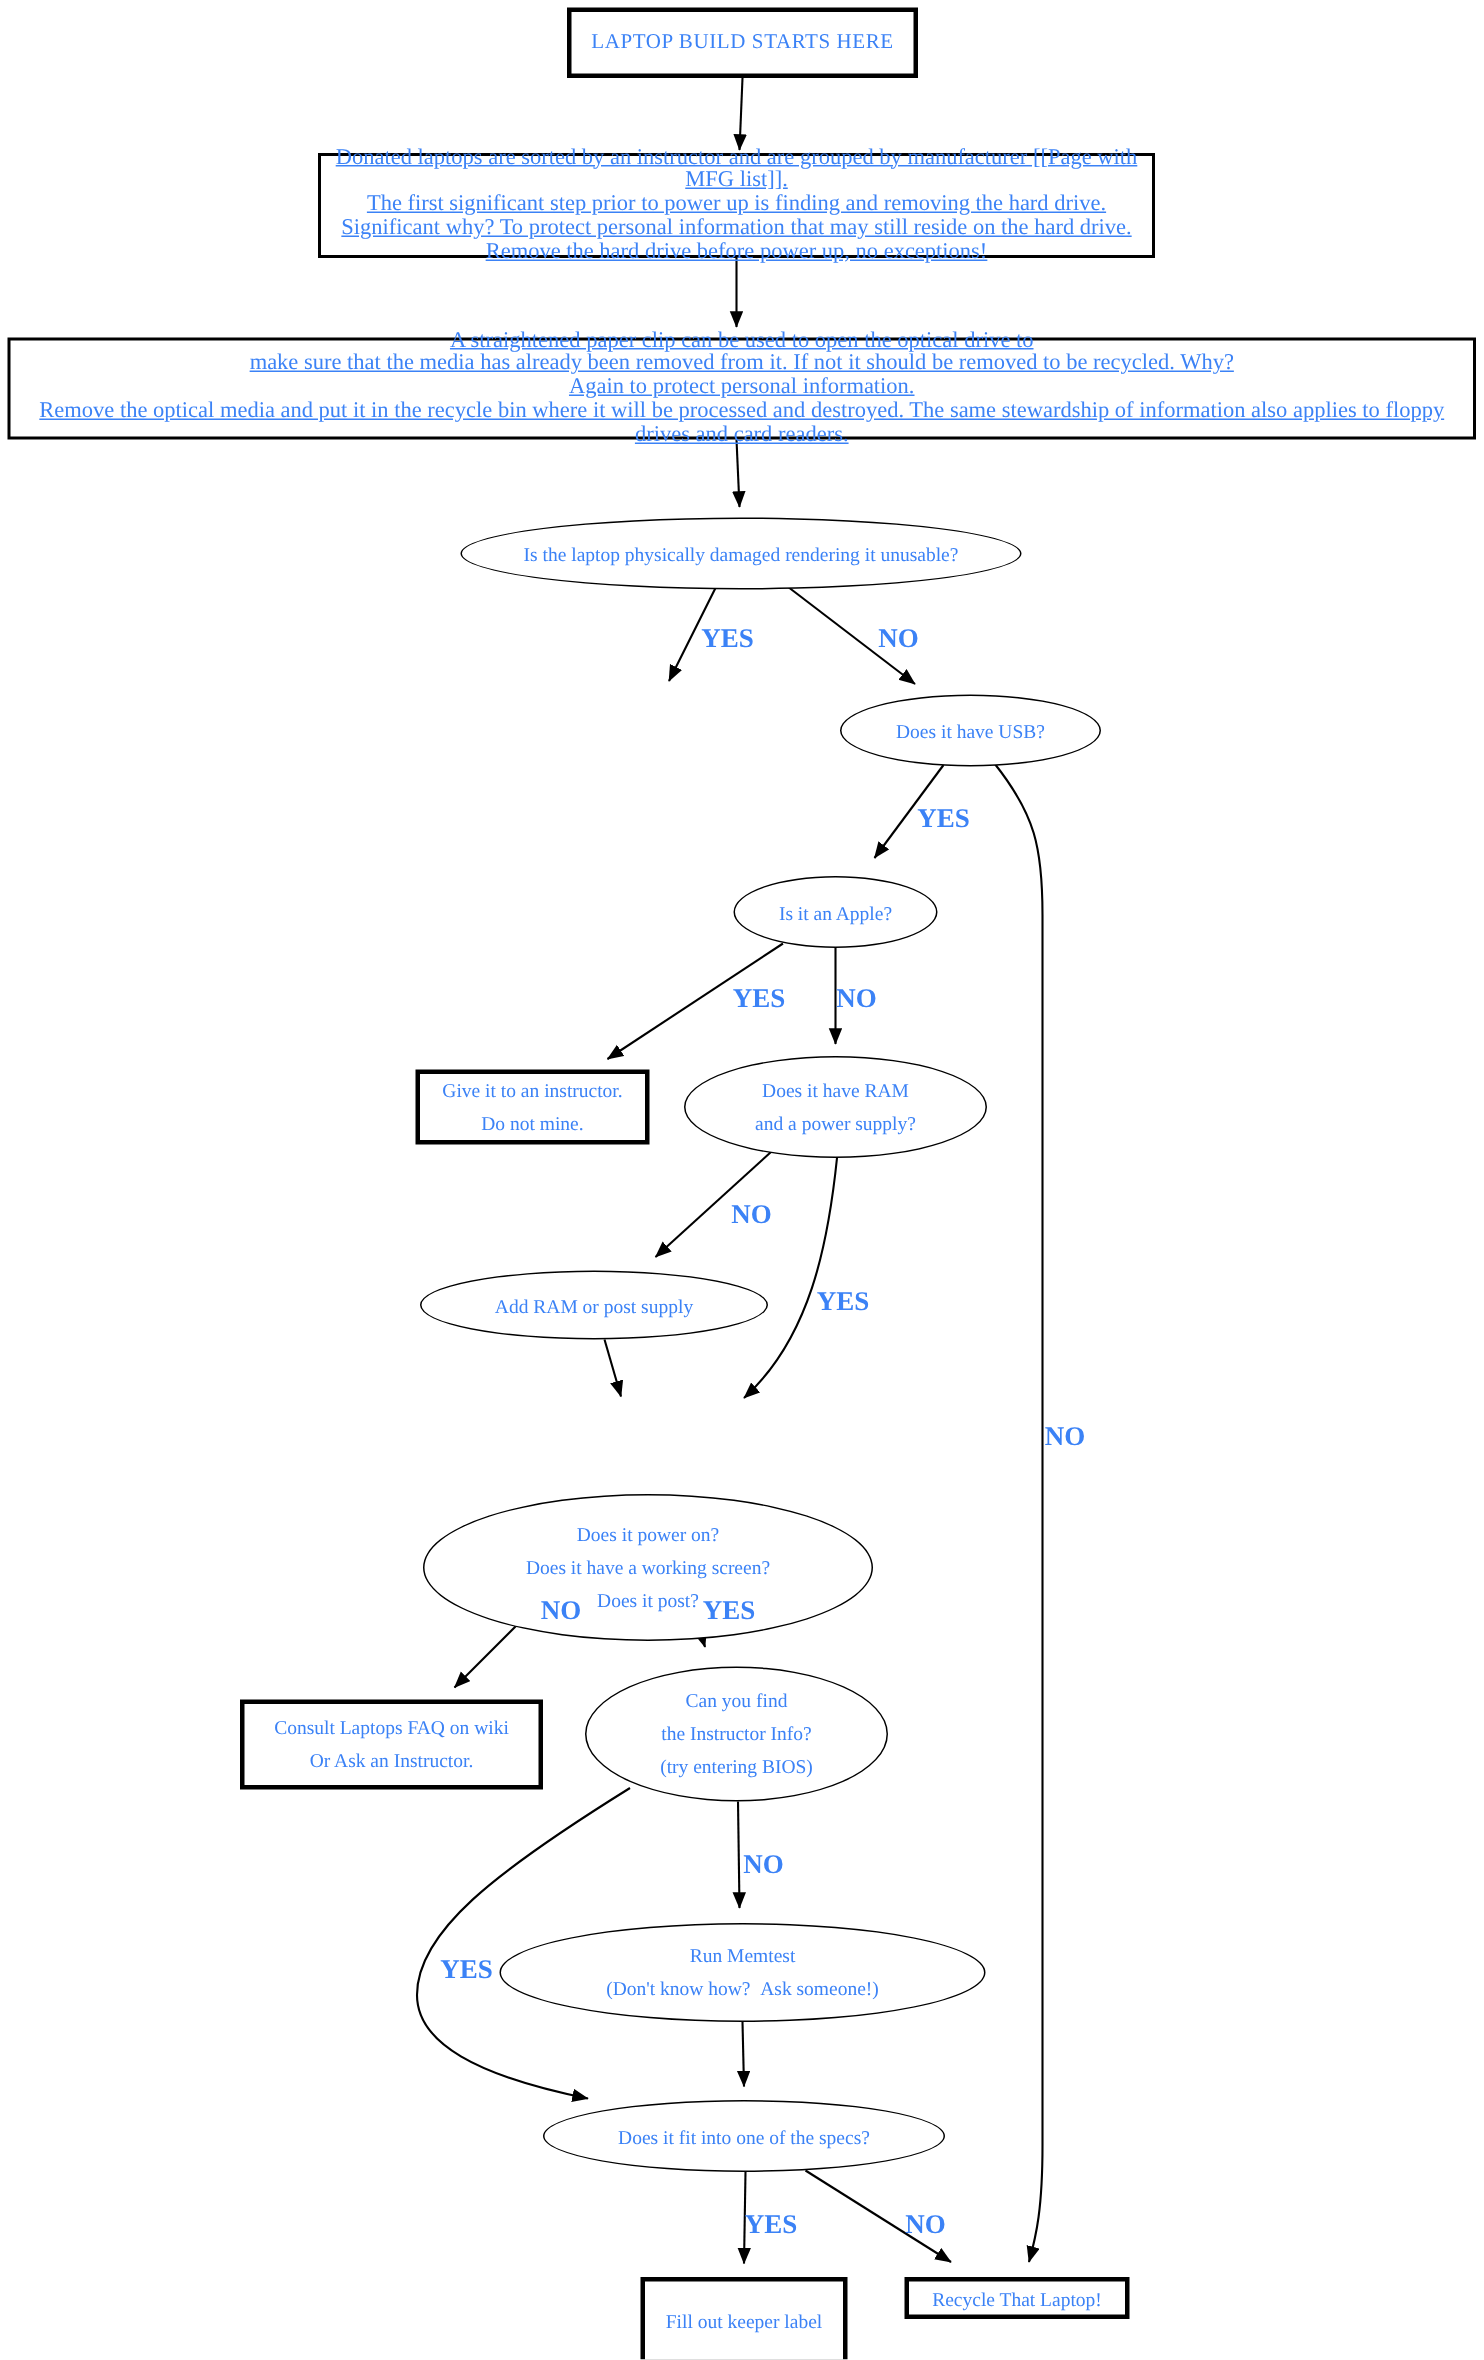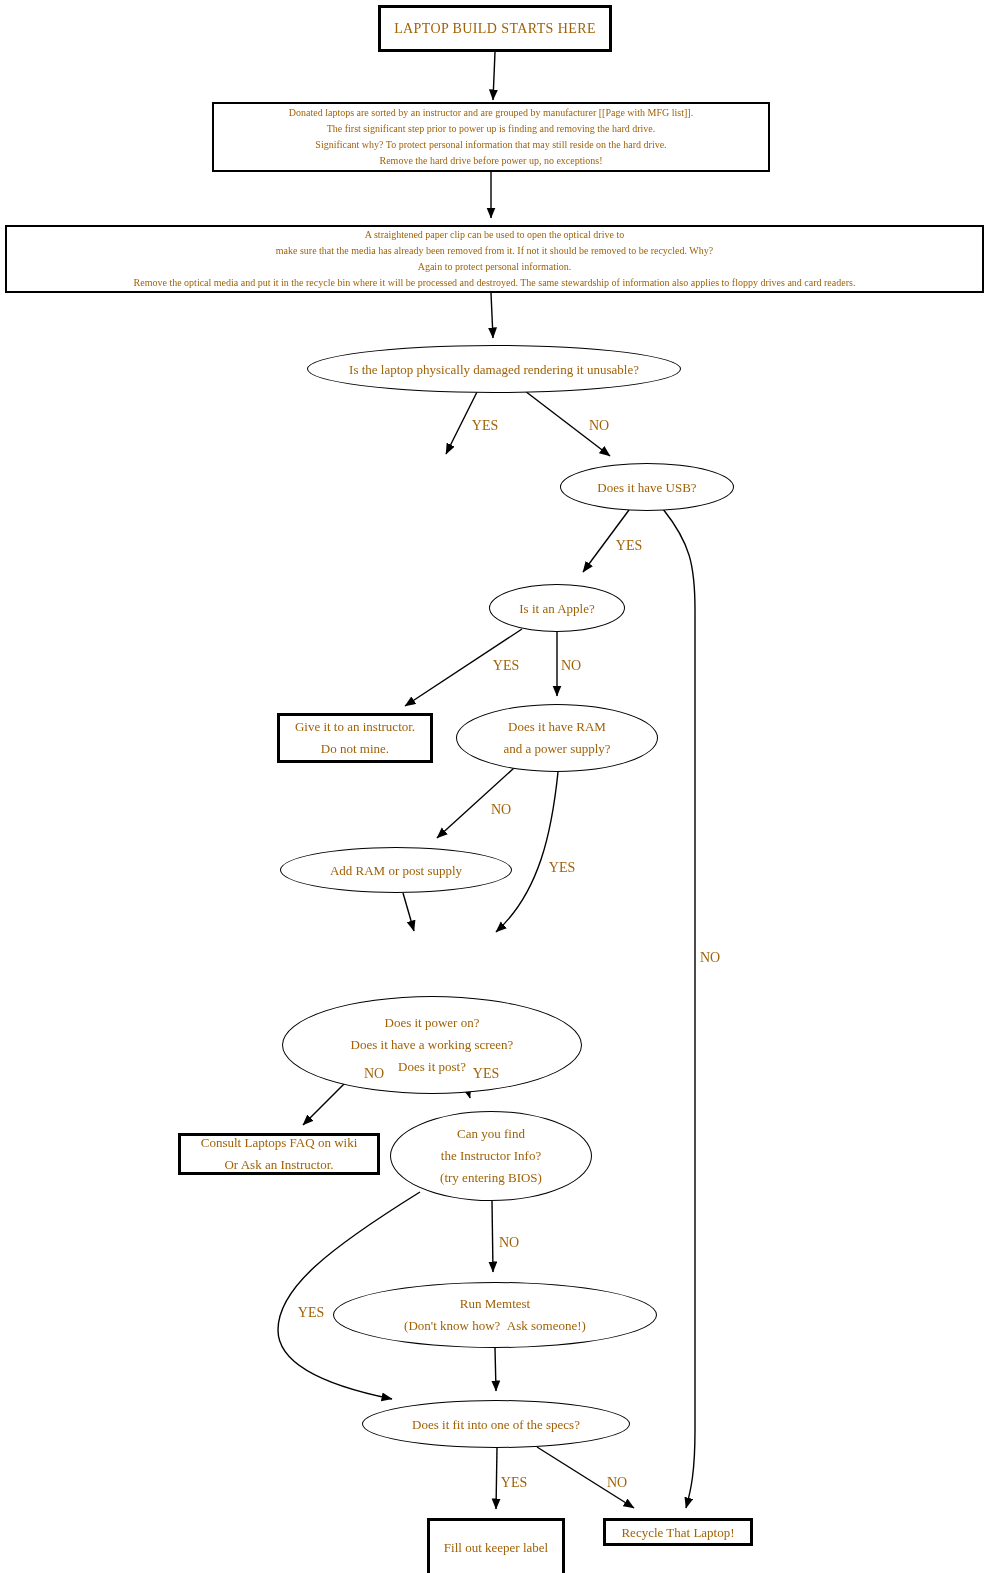--- a/index.html
+++ b/index.html
@@ -2,47 +2,47 @@
 <html><head>
 <meta charset="utf-8">
 <style>
   html, body { margin: 0; padding: 0; background: #ffffff; }
   .canvas {
     position: relative;
     width: 989px;
     height: 1573px;
     background: #ffffff;
     font-family: "Liberation Serif", "DejaVu Serif", serif;
-    color: #a16207;
+    color: #3b82f6;
     overflow: hidden;
   }
   svg.edges { position: absolute; left: 0; top: 0; }
   .node {
     position: absolute;
     box-sizing: border-box;
     display: flex;
     align-items: center;
     justify-content: center;
     text-align: center;
     font-size: 13px;
     line-height: 21px;
     background: #ffffff;
   }
   .node span { white-space: pre-line; display: block; }
   .rect    { border: 3px solid #000000; }
   .ellipse { border: 1.5px solid #000000; border-radius: 50%; }
   .thin    { border-width: 2.5px; }
   .start-node { font-size: 14px; letter-spacing: 0.4px; }
-  .wide    { font-size: 10px; line-height: 15.8px; }
+  .wide    { font-size: 15px; line-height: 15.8px; text-decoration: underline; }
   .tight   { line-height: 22px; }
   .edge-label {
     position: absolute;
     transform: translate(-50%, -50%);
-    font-size: 14px;
-    font-weight: normal;
+    font-size: 18px;
+    font-weight: bold;
     white-space: nowrap;
   }
 </style>
 </head>
 <body>
 
 <div class="canvas">
 
   <svg class="edges" width="989" height="1573" viewBox="0 0 989 1573">
     <defs>
@@ -117,21 +117,21 @@
   <div class="node ellipse" style="left:280px;top:847px;width:232px;height:46px">
     <span>Add RAM or post supply</span>
   </div>
 
   <div class="node ellipse tight" style="left:282px;top:996px;width:300px;height:98px">
     <span>Does it power on?
 Does it have a working screen?
 Does it post?</span>
   </div>
 
-  <div class="node rect tight" style="left:178px;top:1133px;width:202px;height:42px">
+  <div class="node rect tight" style="left:160px;top:1133px;width:202px;height:60px">
     <span>Consult Laptops FAQ on wiki
 Or Ask an Instructor.</span>
   </div>
 
   <div class="node ellipse tight" style="left:390px;top:1111px;width:202px;height:90px">
     <span>Can you find
 the Instructor Info?
 (try entering BIOS)</span>
   </div>
 

